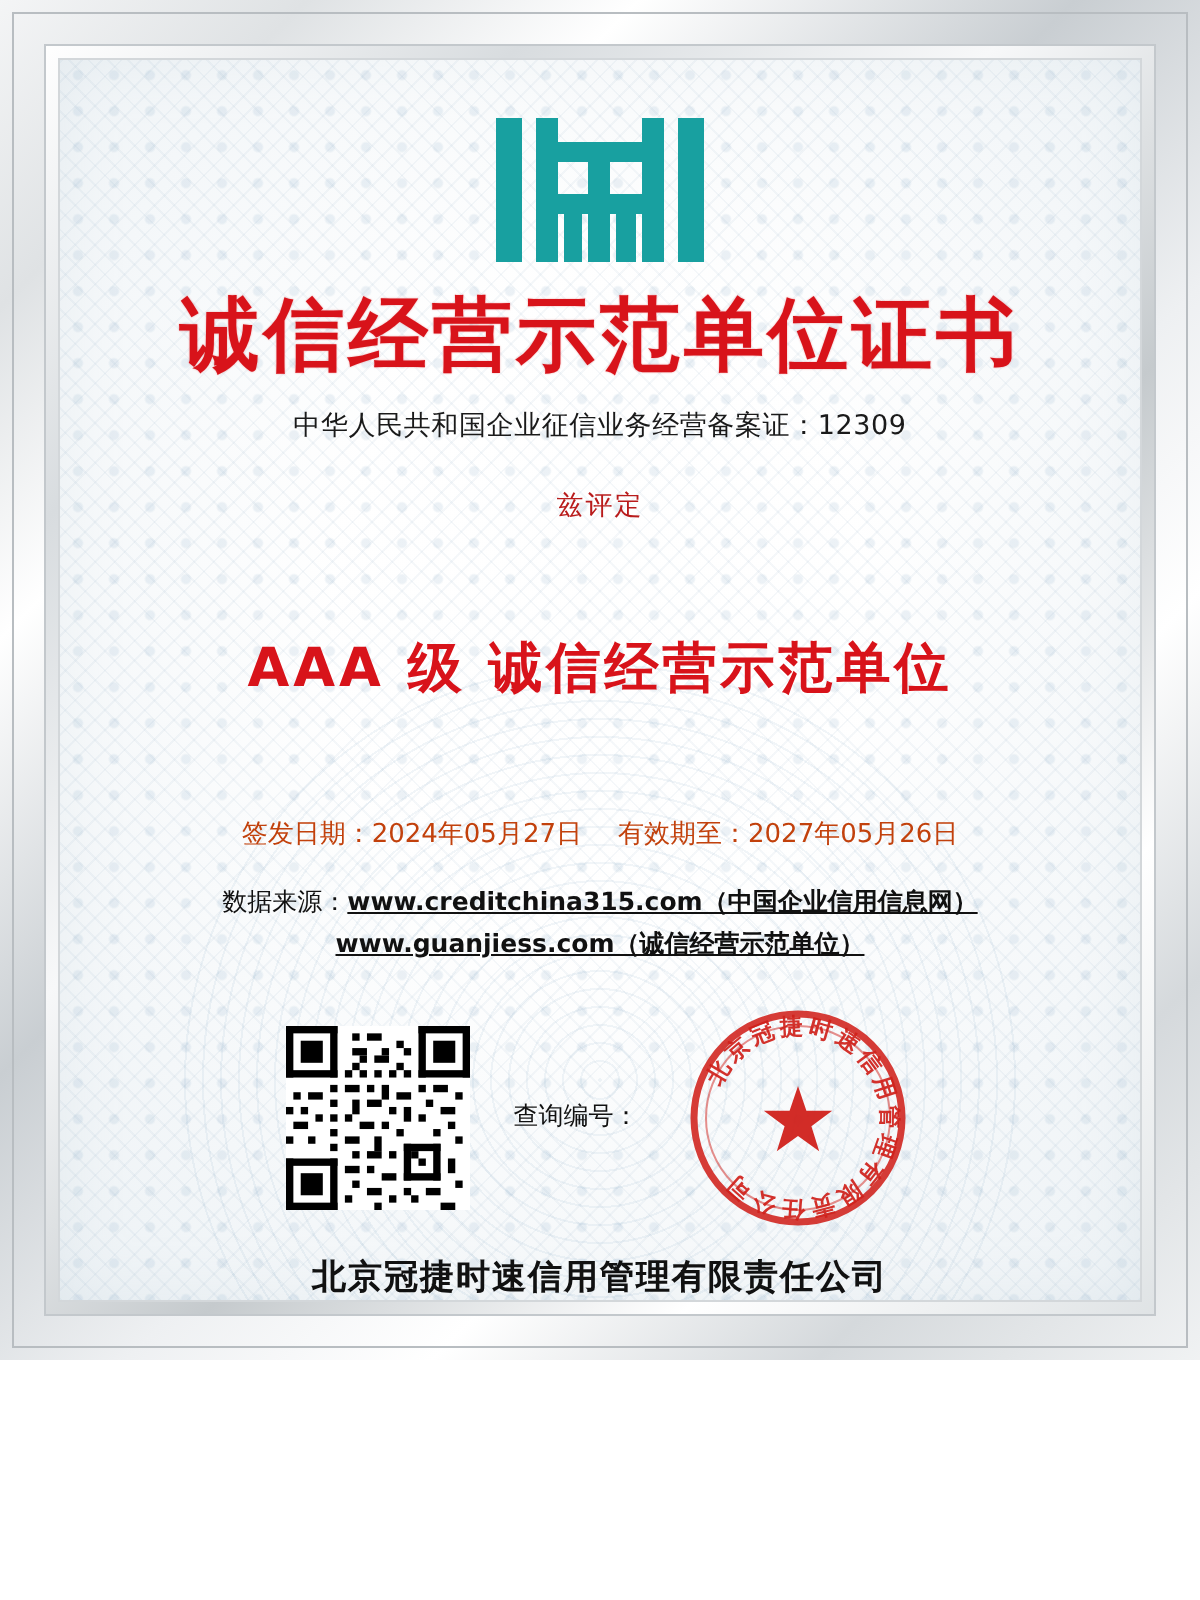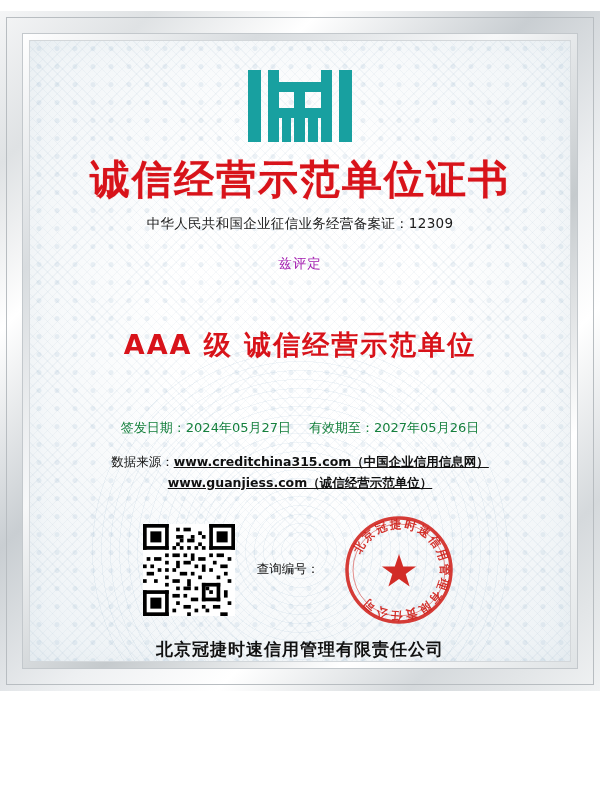--- a/index.html
+++ b/index.html
@@ -17,21 +17,20 @@
   
   #certificate-frame {
     position: relative;
     width: 600px;
     height: 680px;
     box-sizing: border-box;
     background:
       linear-gradient(135deg, #f4f5f6 0%, #dfe2e4 12%, #ffffff 25%, #c9ced2 42%,
                       #eef0f2 58%, #ffffff 70%, #d5d9dc 85%, #f0f2f3 100%);
     padding: 14px;
-    margin-top: 11px;
   }
   #frame-bevel-outer {
     position: absolute;
     left: 6px; top: 6px; right: 6px; bottom: 6px;
     border: 1px solid #b8bdc1;
     pointer-events: none;
   }
   #frame-inner-band {
     position: absolute;
     left: 22px; top: 22px; right: 22px; bottom: 22px;
@@ -120,21 +119,21 @@
     font-family: "DejaVu Serif", "Liberation Serif", serif;
     font-size: 15px;
     font-weight: bold;
     color: #111;
     letter-spacing: 0.5px;
   }
   #hereby-line {
     margin-top: 22px;
     font-family: "DejaVu Sans", "Liberation Sans", sans-serif;
     font-size: 13.5px;
-    color: #a21caf;
+    color: #b91c1c;
     letter-spacing: 1px;
   }
   #company-name {
     margin-top: 22px;
     font-family: "DejaVu Sans", "Liberation Sans", sans-serif;
     font-size: 27px;
     font-weight: bold;
     color: #111;
     letter-spacing: 2px;
   }
@@ -146,21 +145,21 @@
     color: #d8131a;
     letter-spacing: 2px;
   }
 
   #dates-row {
     margin-top: 56px;
     display: flex;
     gap: 18px;
     font-family: "DejaVu Sans", "Liberation Sans", sans-serif;
     font-size: 13px;
-    color: #15803d;
+    color: #c2410c;
   }
   #url-block {
     margin-top: 14px;
     font-family: "DejaVu Sans", "Liberation Sans", sans-serif;
     font-size: 12.5px;
     color: #111;
     line-height: 1.7;
   }
   #url-block .url-text { font-weight: bold; text-decoration: underline; }
 

